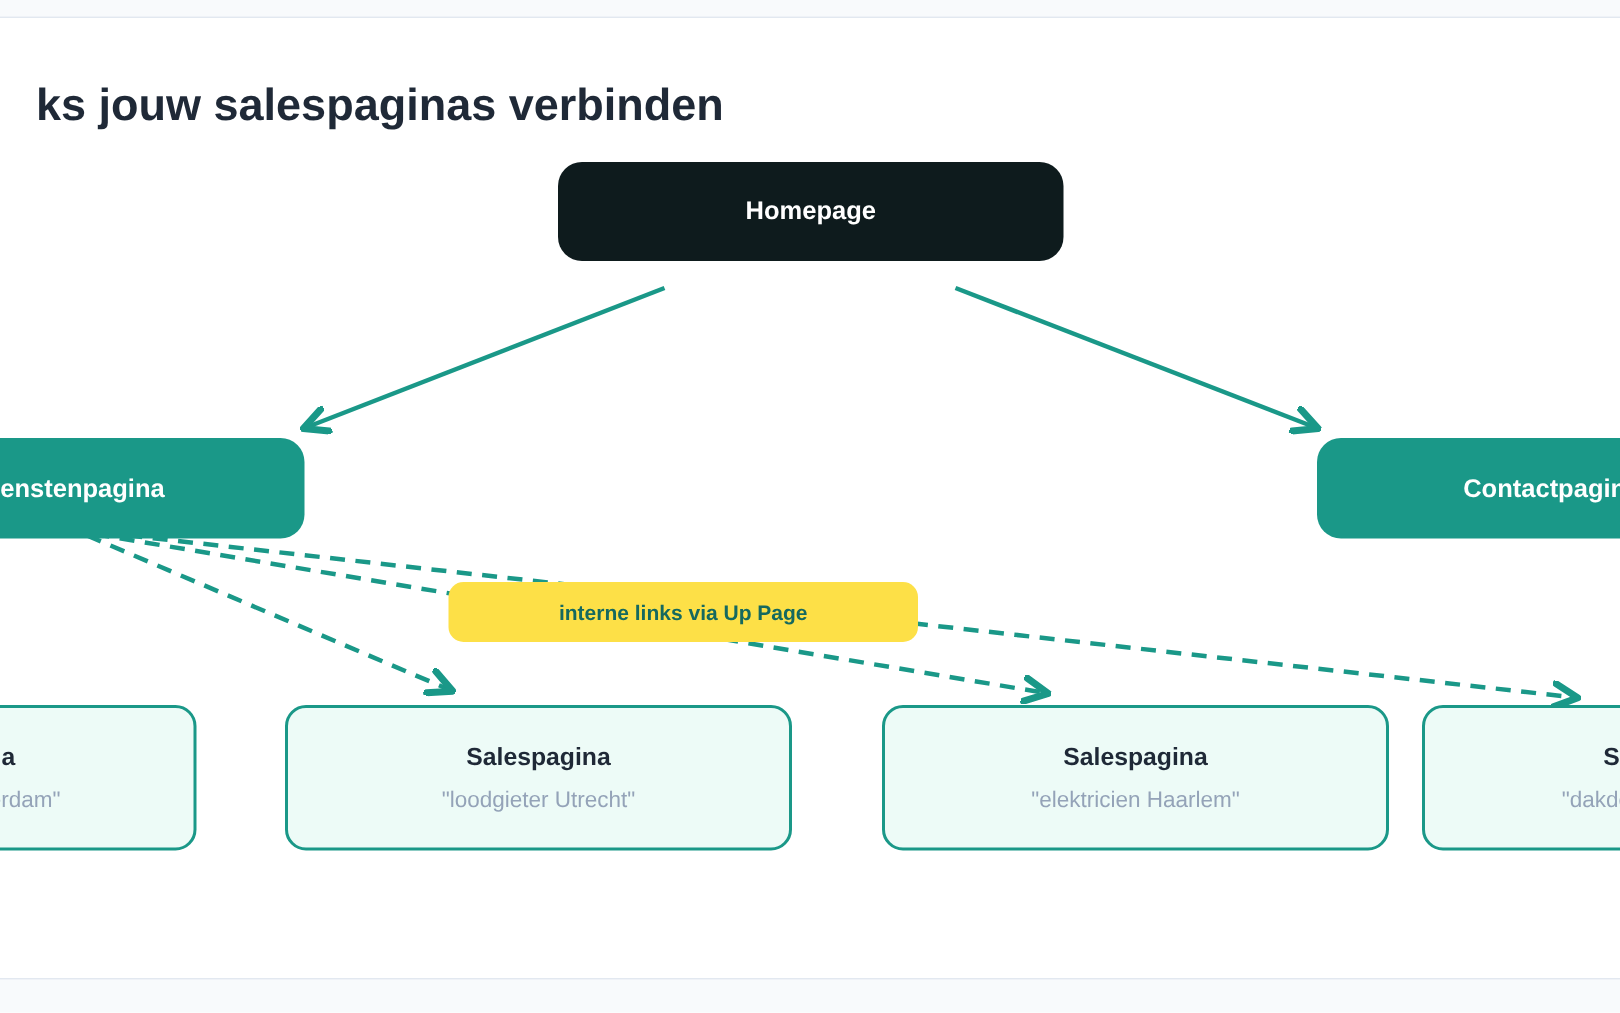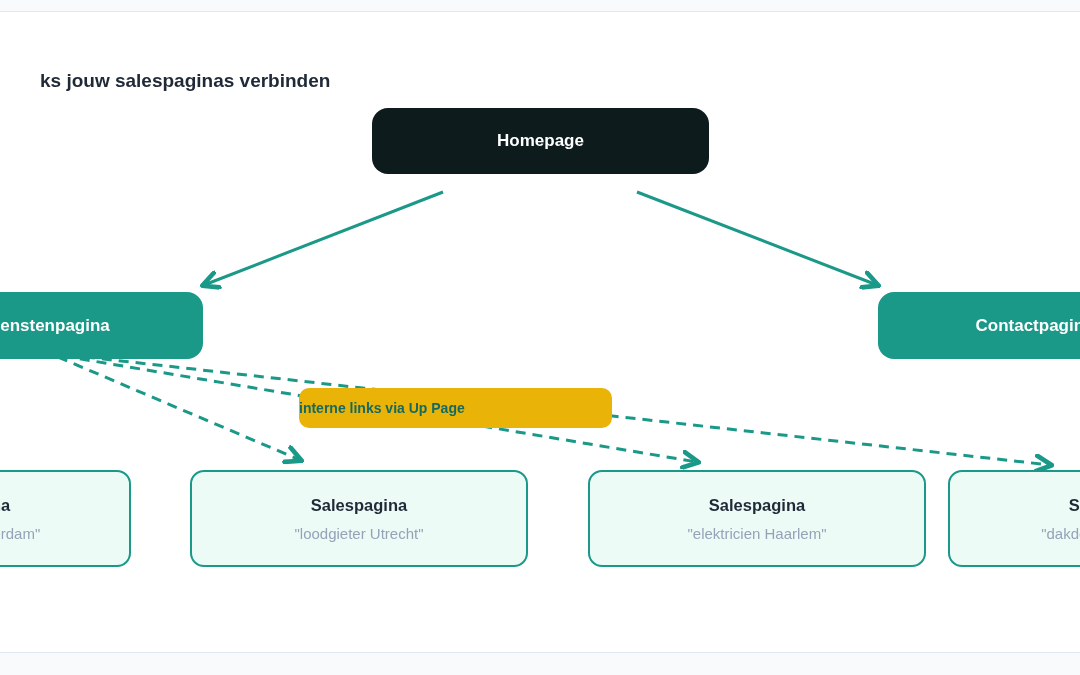--- a/index.html
+++ b/index.html
@@ -6,41 +6,41 @@
   body{
     width:1080px;height:675px;position:relative;overflow:hidden;
     background:#f8fafc;
     font-family:"Liberation Sans", sans-serif;
   }
   .card{
     position:absolute;left:0;top:11px;width:1080px;height:640px;
     background:#ffffff;border-top:1px solid #e2e8f0;border-bottom:1px solid #e2e8f0;
   }
   h1.title{
-    position:absolute;left:0;top:54px;margin:16px;
-    font-size:19px;font-weight:700;color:#1f2937;white-space:nowrap;padding-left:24px;
+    position:absolute;left:0;top:54px;margin:0;
+    font-size:30px;font-weight:700;color:#1f2937;white-space:nowrap;padding-left:24px;
   }
   .node{
     position:absolute;display:flex;align-items:center;justify-content:center;
     font-weight:700;white-space:nowrap;z-index:3;
   }
   .node-homepage{
     left:372px;top:108px;width:337px;height:66px;border-radius:16px;
     background:#0e1b1d;color:#ffffff;font-size:17px;
   }
   .node-category{
     width:313px;height:67px;border-radius:16px;
     background:#1a9888;color:#ffffff;font-size:17px;
   }
   .node-diensten{left:-110px;top:292px;}
   .node-contact{left:878px;top:292px;}
   .edge-label{
     position:absolute;left:299px;top:388px;width:313px;height:40px;border-radius:10px;
-    background:#eab308;color:#15695f;font-size:14px;font-weight:700;
-    display:flex;align-items:center;z-index:4;white-space:nowrap;
+    background:#fde047;color:#15695f;font-size:14px;font-weight:700;
+    display:flex;align-items:center;justify-content:center;z-index:4;white-space:nowrap;
   }
   .sales{
     position:absolute;top:470px;width:338px;height:97px;border-radius:14px;
     background:#edfbf7;border:2px solid #1a9888;box-sizing:border-box;
     display:flex;flex-direction:column;align-items:center;justify-content:center;
     gap:10px;z-index:3;white-space:nowrap;
   }
   .sales .s-title{font-size:16.5px;font-weight:700;color:#1f2937;}
   .sales .s-kw{font-size:15px;color:#94a3b8;}
   .sales-1{left:-207px;}

